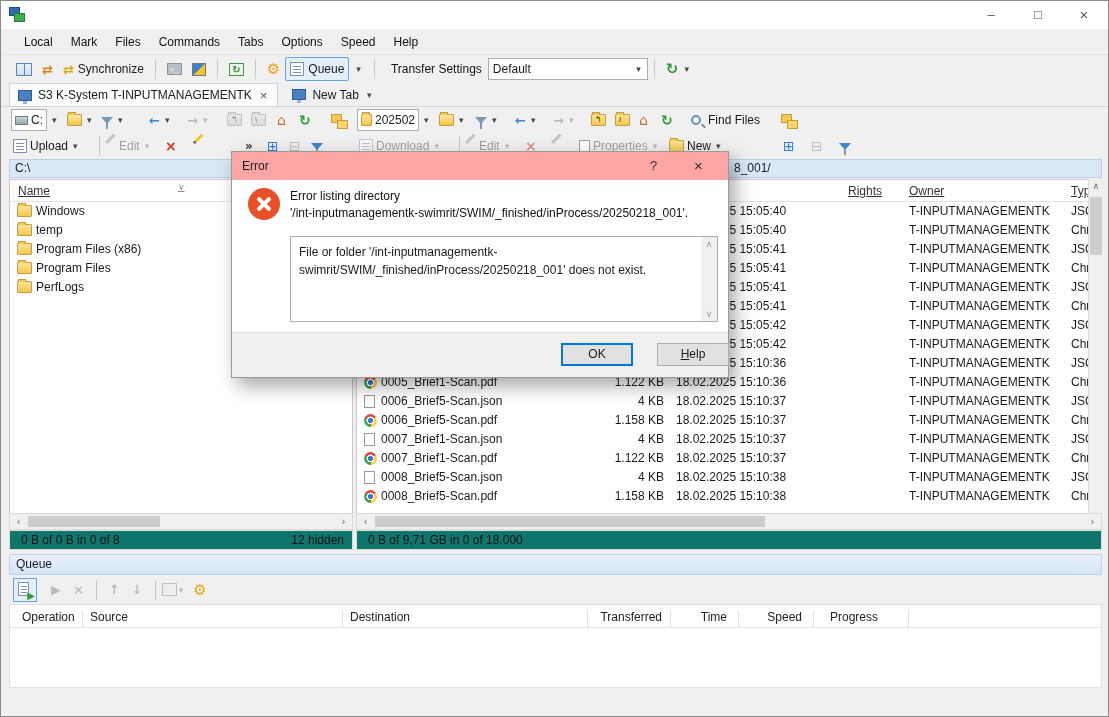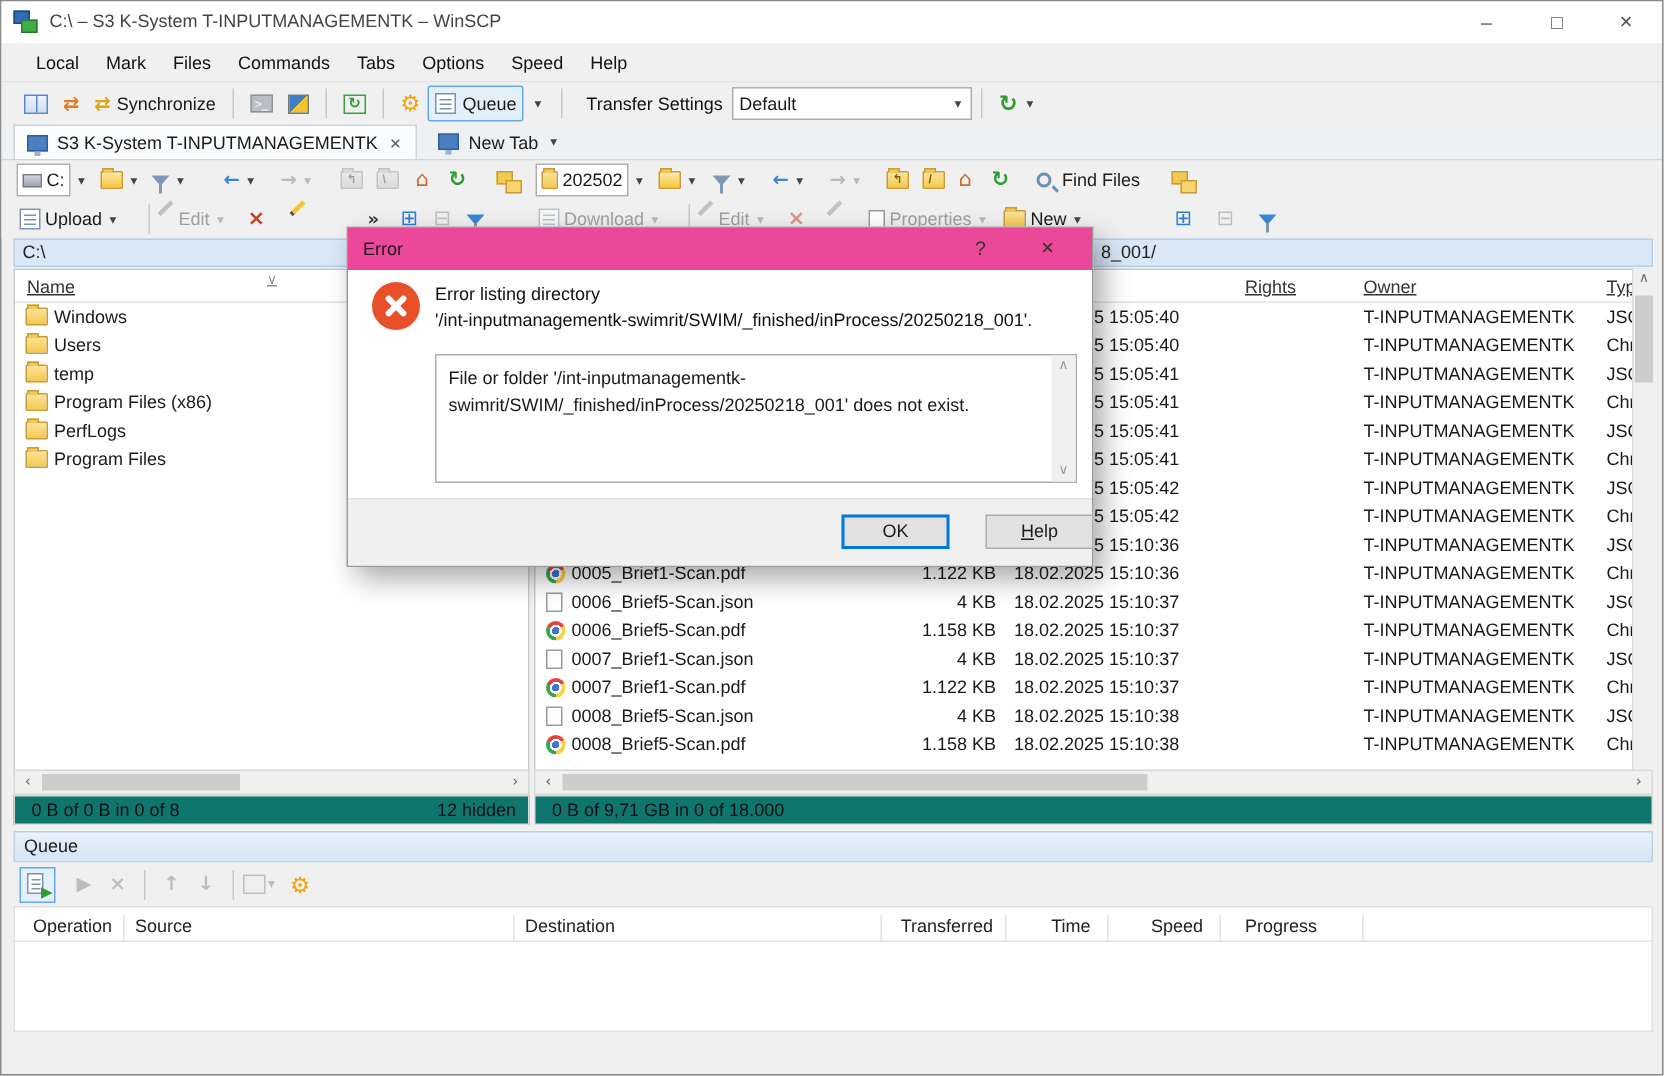--- a/index.html
+++ b/index.html
@@ -141,21 +141,21 @@
   .lockico { position:absolute; width:14px; height:10px; background:#f5c63a; border:1px solid #b8860b; border-radius:2px; }
   .lockico::before { content:""; position:absolute; left:2px; top:-6px; width:8px; height:6px; border:2px solid #c79a1f; border-bottom:none; border-radius:5px 5px 0 0; }
   .grip { position:absolute; right:3px; bottom:3px; width:10px; height:10px;
     background:radial-gradient(circle at 8px 2px,#aaa 1px,transparent 1.5px),
                radial-gradient(circle at 8px 8px,#aaa 1px,transparent 1.5px),
                radial-gradient(circle at 2px 8px,#aaa 1px,transparent 1.5px),
                radial-gradient(circle at 5px 5px,#aaa 1px,transparent 1.5px); }
 
   
   .dialog { position:absolute; left:230px; top:150px; width:498px; height:227px; background:#fff; border:1px solid #9a9a9a; box-shadow:6px 8px 18px rgba(0,0,0,.35); z-index:50; }
-  .dlg-title { position:relative; height:28px; background:#ec4899; }
+  .dlg-title { position:relative; height:28px; background:#fca5a5; }
   .dlg-title .txt { position:absolute; left:10px; top:7px; }
   .dlg-help { position:absolute; left:418px; top:6px; color:#333; font-size:13px; }
   .dlg-close { position:absolute; left:462px; top:5px; color:#333; font-size:15px; }
   .err-ico { position:absolute; left:16px; top:36px; width:32px; height:32px; border-radius:50%; background:#e8502a; }
   .err-ico::before, .err-ico::after { content:""; position:absolute; left:7px; top:14px; width:18px; height:4px; background:#fff; border-radius:2px; }
   .err-ico::before { transform:rotate(45deg); } .err-ico::after { transform:rotate(-45deg); }
   .dlg-msg { position:absolute; left:58px; top:36px; width:432px; line-height:17px; color:#111; }
   .dlg-detail { position:absolute; left:58px; top:84px; width:428px; height:86px; border:1px solid #adadad; background:#fff; padding:6px 26px 6px 8px; line-height:18px; overflow:hidden; }
   .dlg-detail-sb { position:absolute; left:469px; top:85px; width:16px; height:84px; background:#f0f0f0; }
   .dlg-detail-sb .a { position:absolute; left:0; width:16px; text-align:center; color:#999; font-size:9px; }
@@ -169,21 +169,20 @@
 </head>
 <body>
 
 <div id="win">
 
   <div class="titlebar">
     <span class="app-icon">
         <span class="m1"></span>
         <span class="m2"></span>
       </span>
-    <span class="title-text">C:\ – S3 K-System T-INPUTMANAGEMENTK – WinSCP</span>
     <span class="winbtn btn-min">–</span>
     <span class="winbtn btn-max">□</span>
     <span class="winbtn btn-close">×</span>
   </div>
 
   <div class="menubar">
 
   <span class="menu-item">Local</span>
       <span class="menu-item">Mark</span>
       <span class="menu-item">Files</span>
@@ -422,53 +421,49 @@
       <span style="left:8px;">Name</span>
       <span class="sortchev glyph" style="left:168px;top:2px;">∨</span>
     </div>
     <div class="rows">
 
         <div class="frow">
           <span class="fi folder"></span>
           <span class="nm">Windows</span>
         </div>
 
-        <div class="frow">
-          <span class="fi folder"></span>
-          <span class="nm">Users</span>
-        </div>
 
 
         <div class="frow">
           <span class="fi folder"></span>
           <span class="nm">temp</span>
         </div>
 
         <div class="frow">
           <span class="fi folder"></span>
           <span class="nm">Program Files (x86)</span>
         </div>
 
         <div class="frow">
           <span class="fi folder"></span>
-          <span class="nm">PerfLogs</span>
+          <span class="nm">Program Files</span>
         </div>
 
         <div class="frow">
           <span class="fi folder"></span>
-          <span class="nm">Program Files</span>
+          <span class="nm">PerfLogs</span>
         </div>
 
       </div>
   </div>
 
   <div class="panel rp">
     <div class="colhead">
       <span style="left:320px;">Changed</span>
-      <span style="left:473px;">Rights</span>
+      <span style="left:491px;">Rights</span>
       <span style="left:552px;">Owner</span>
       <span style="left:714px;">Typ</span>
     </div>
     <div class="rows">
 
         <div class="frow rrow">
 
           <span class="nm"></span>
           <span class="sz"></span>
           <span class="dt">18.02.2025 15:05:40</span>

